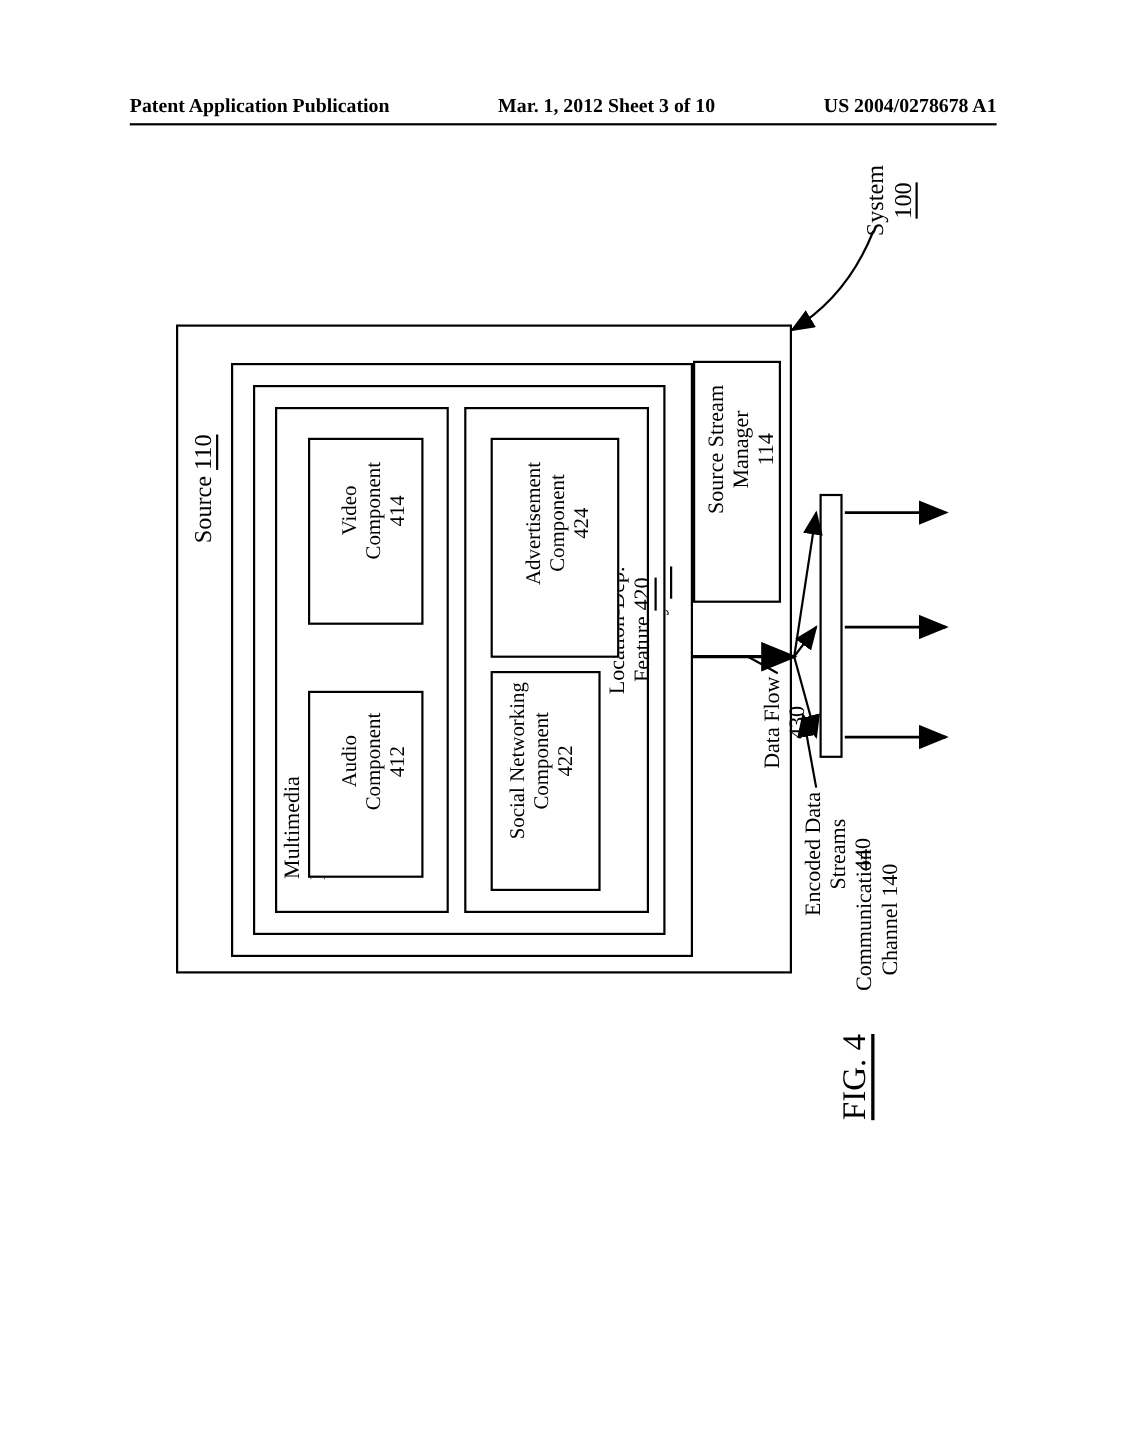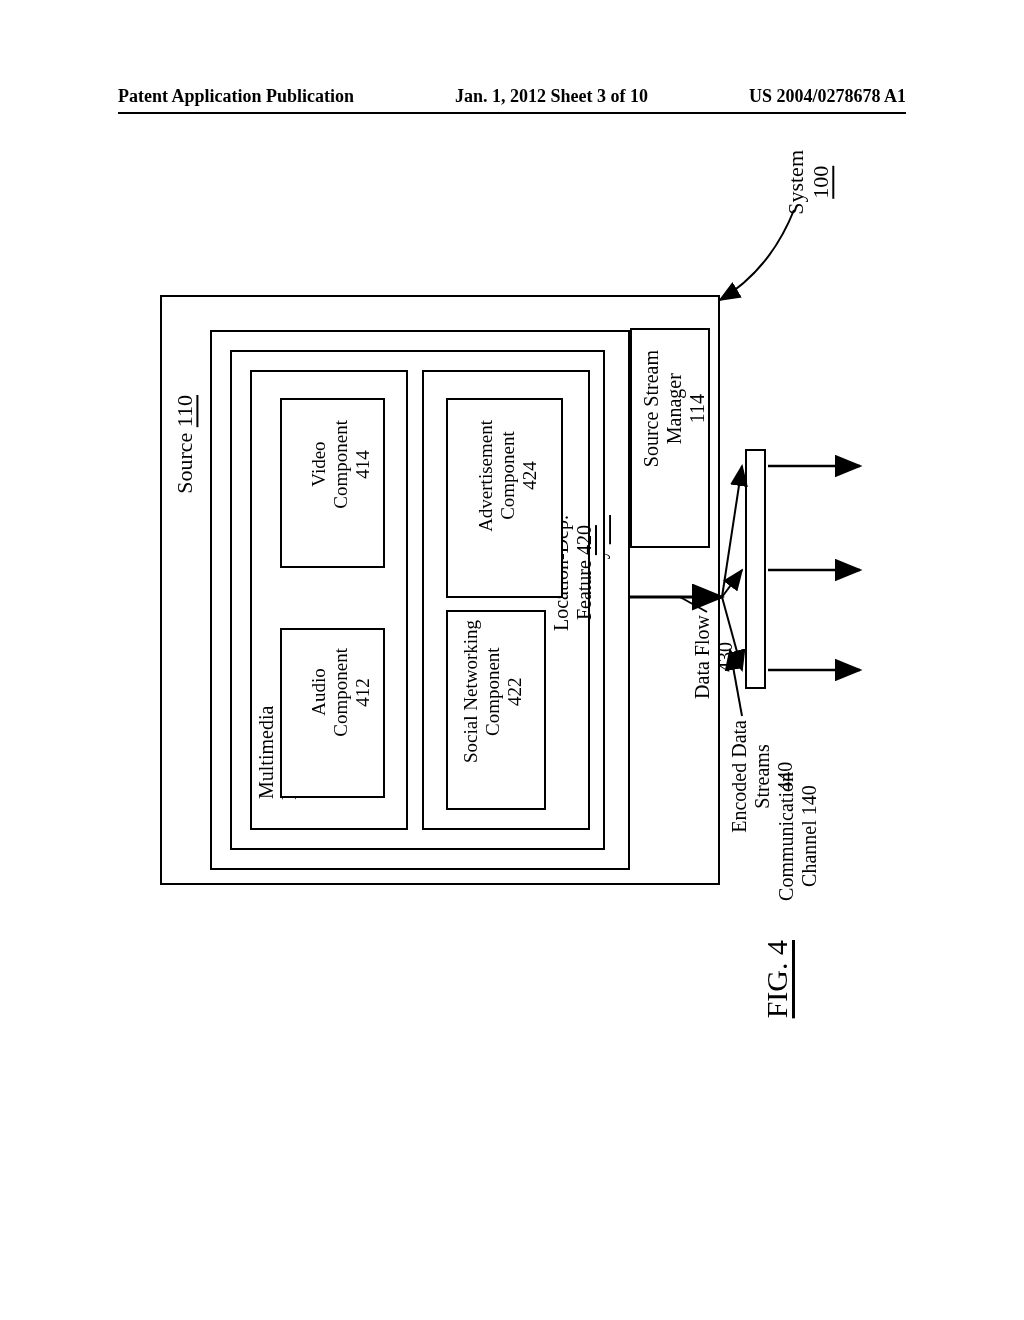--- a/index.html
+++ b/index.html
@@ -209,21 +209,21 @@
       top: 790px;
       font-size: 30px;
     }
     .underline { text-decoration: underline; }
   </style>
 </head>
 <body>
 
 <div class="header">
   <span>Patent Application Publication</span>
-  <span>Jan. 1, 2012  Sheet 3 of 10</span>
+  <span>Mar. 1, 2012  Sheet 3 of 10</span>
   <span>US 2004/0278678 A1</span>
 </div>
 <div class="header-rule"></div>
 
 <div class="diagram-area">
 
   <div class="rot system-tag">
     <span>System</span><br>
     <span class="underline">100</span>
   </div>

